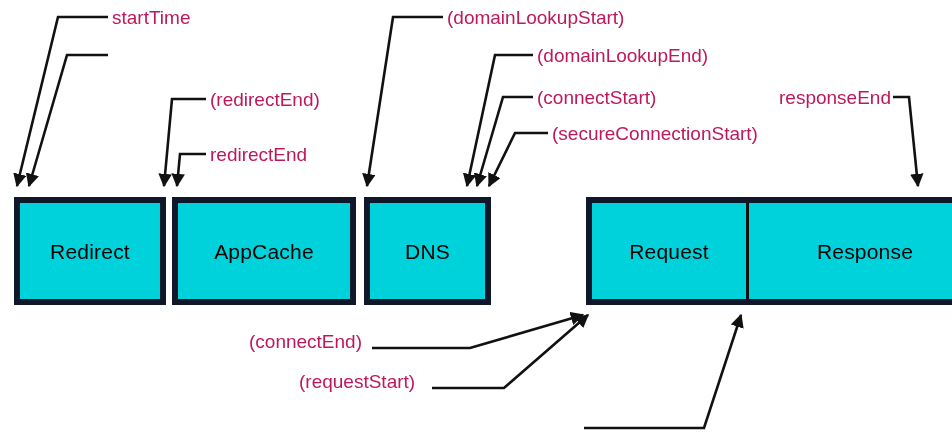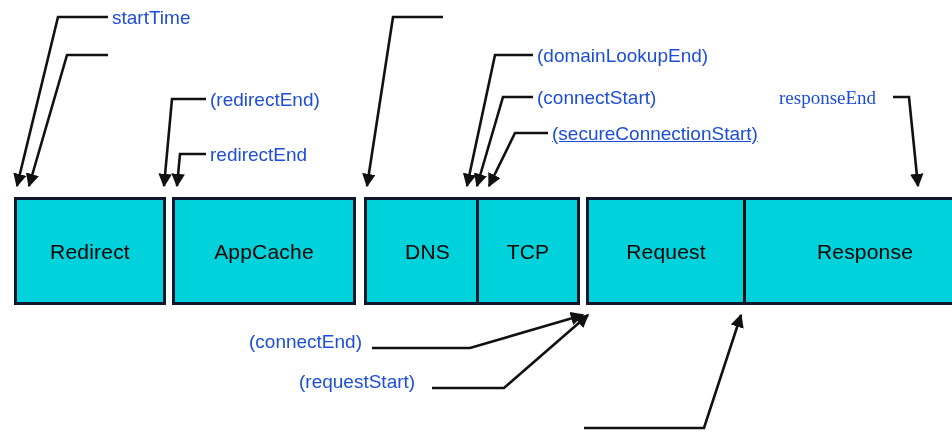--- a/index.html
+++ b/index.html
@@ -20,21 +20,21 @@
     left: 0;
     top: 0;
     width: 952px;
     height: 438px;
     pointer-events: none;
   }
   .phase-box {
     position: absolute;
     box-sizing: border-box;
     background: #00d2dc;
-    border: 3px solid #0f172a;
+    border: 6px solid #0f172a;
     display: flex;
     align-items: center;
     justify-content: center;
   }
   .phase-label {
     font-size: 21px;
     color: #000000;
     letter-spacing: 0.2px;
     line-height: 1;
     white-space: nowrap;
@@ -50,21 +50,21 @@
   .divider {
     position: absolute;
     top: 0;
     bottom: 0;
     width: 3px;
     background: #111111;
   }
   .marker-label {
     position: absolute;
     font-size: 19px;
-    color: #1d4ed8;
+    color: #be185d;
     white-space: nowrap;
     line-height: 1;
   }
 </style>
 </head>
 <body>
 
 <div id="stage">
 
   <svg id="lines" viewBox="0 0 952 438" width="952" height="438" xmlns="http://www.w3.org/2000/svg">
@@ -107,38 +107,36 @@
   </div>
 
   <div class="phase-box" style="left:172px; top:197px; width:184px; height:108px;">
     <span class="phase-label">AppCache</span>
   </div>
 
   <div class="phase-box" style="left:364px; top:197px; width:127px; height:108px;">
     <span class="phase-label">DNS</span>
   </div>
 
-  <div class="phase-box" style="left:476px; top:197px; width:104px; height:108px;">
-    <span class="phase-label">TCP</span>
-  </div>
 
   <div class="phase-box" style="left:586px; top:197px; width:401px; height:108px; display:block;">
     <div class="split-cell" style="left:0; width:154px;">
       <span class="phase-label">Request</span>
     </div>
     <div class="divider" style="left:154px;"></div>
     <div class="split-cell" style="left:157px; right:0;">
       <span class="phase-label">Response</span>
     </div>
   </div>
 
   <div class="marker-label" style="left:112px; top:8px;">startTime</div>
   <div class="marker-label" style="left:210px; top:90px;">(redirectEnd)</div>
   <div class="marker-label" style="left:210px; top:145px;">redirectEnd</div>
+  <div class="marker-label" style="left:447px; top:8px;">(domainLookupStart)</div>
   <div class="marker-label" style="left:537px; top:46px;">(domainLookupEnd)</div>
   <div class="marker-label" style="left:537px; top:88px;text-align:right;">(connectStart)</div>
-  <div class="marker-label" style="left:552px; top:124px;text-decoration:underline;">(secureConnectionStart)</div>
-  <div class="marker-label" style="left:779px; top:88px;font-family:Liberation Serif, serif;">responseEnd</div>
+  <div class="marker-label" style="left:552px; top:124px;">(secureConnectionStart)</div>
+  <div class="marker-label" style="left:779px; top:88px;">responseEnd</div>
 
   <div class="marker-label" style="left:249px; top:332px;">(connectEnd)</div>
   <div class="marker-label" style="left:299px; top:372px;">(requestStart)</div>
 
 </div>
 
 </body></html>

